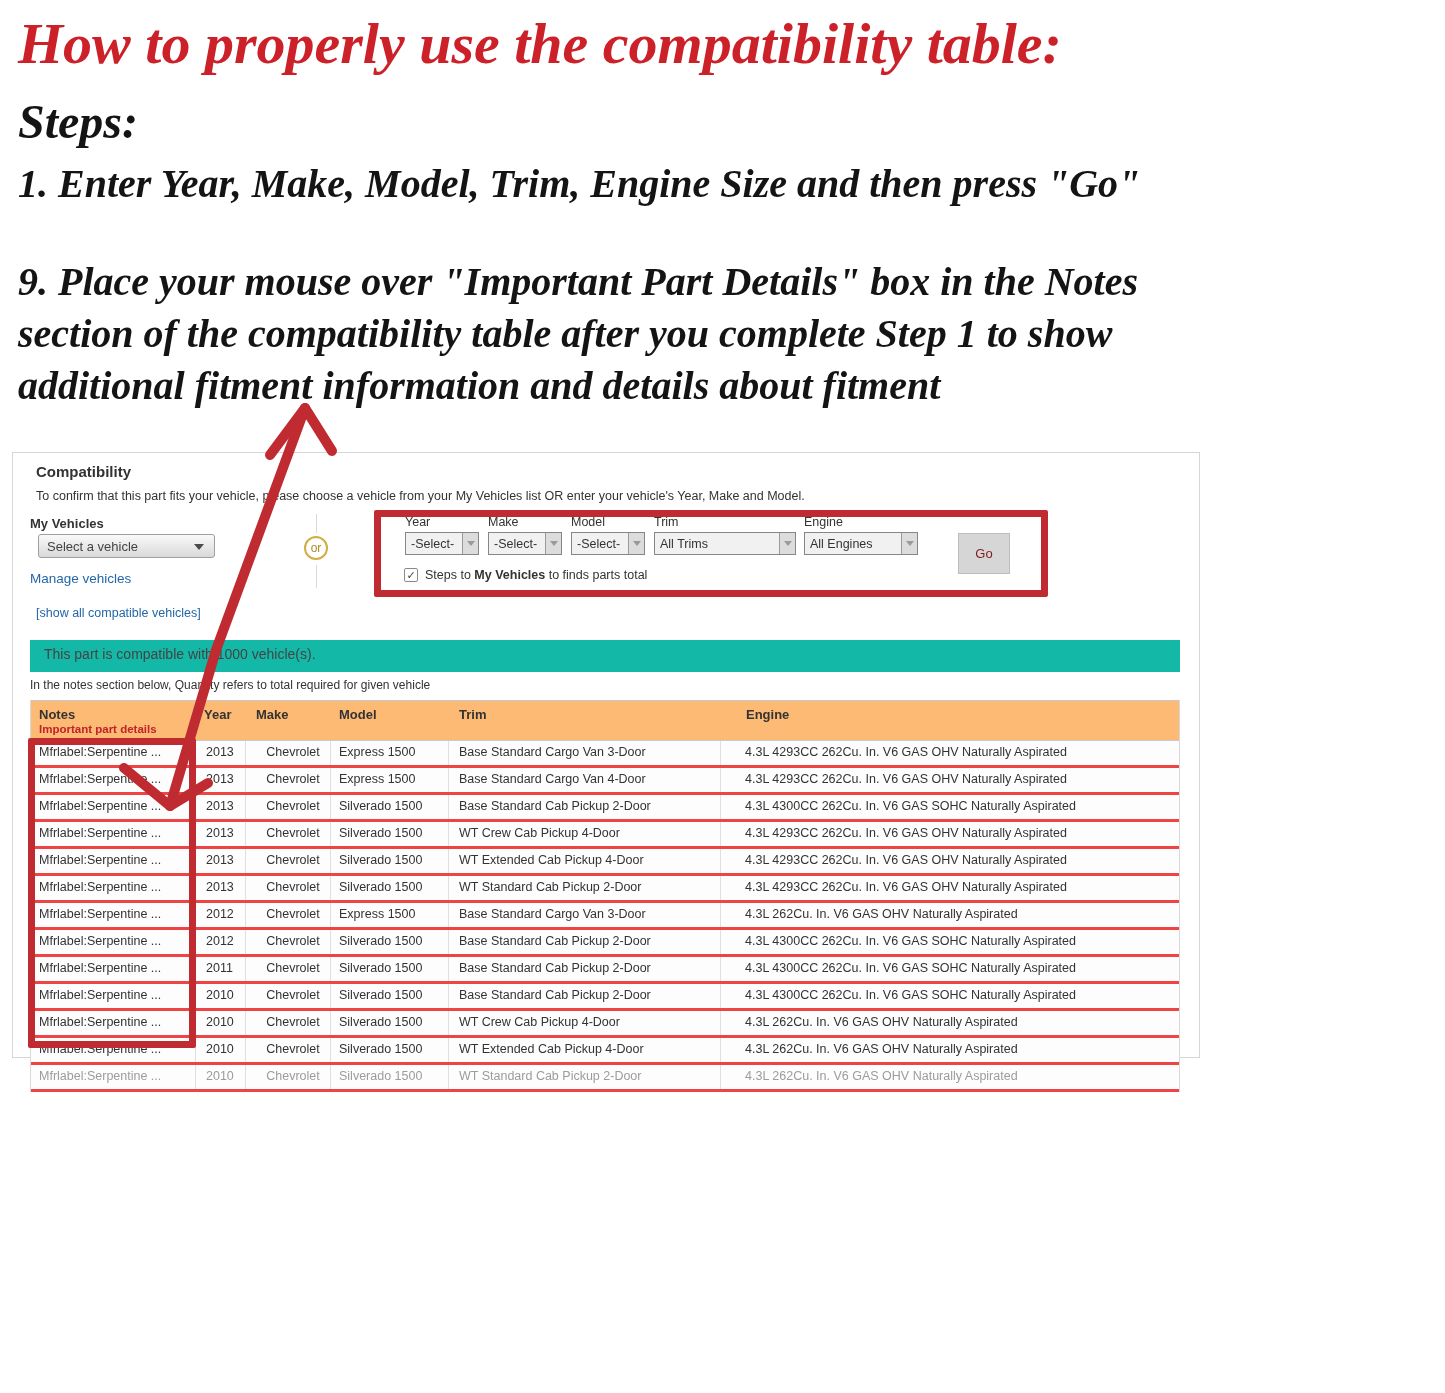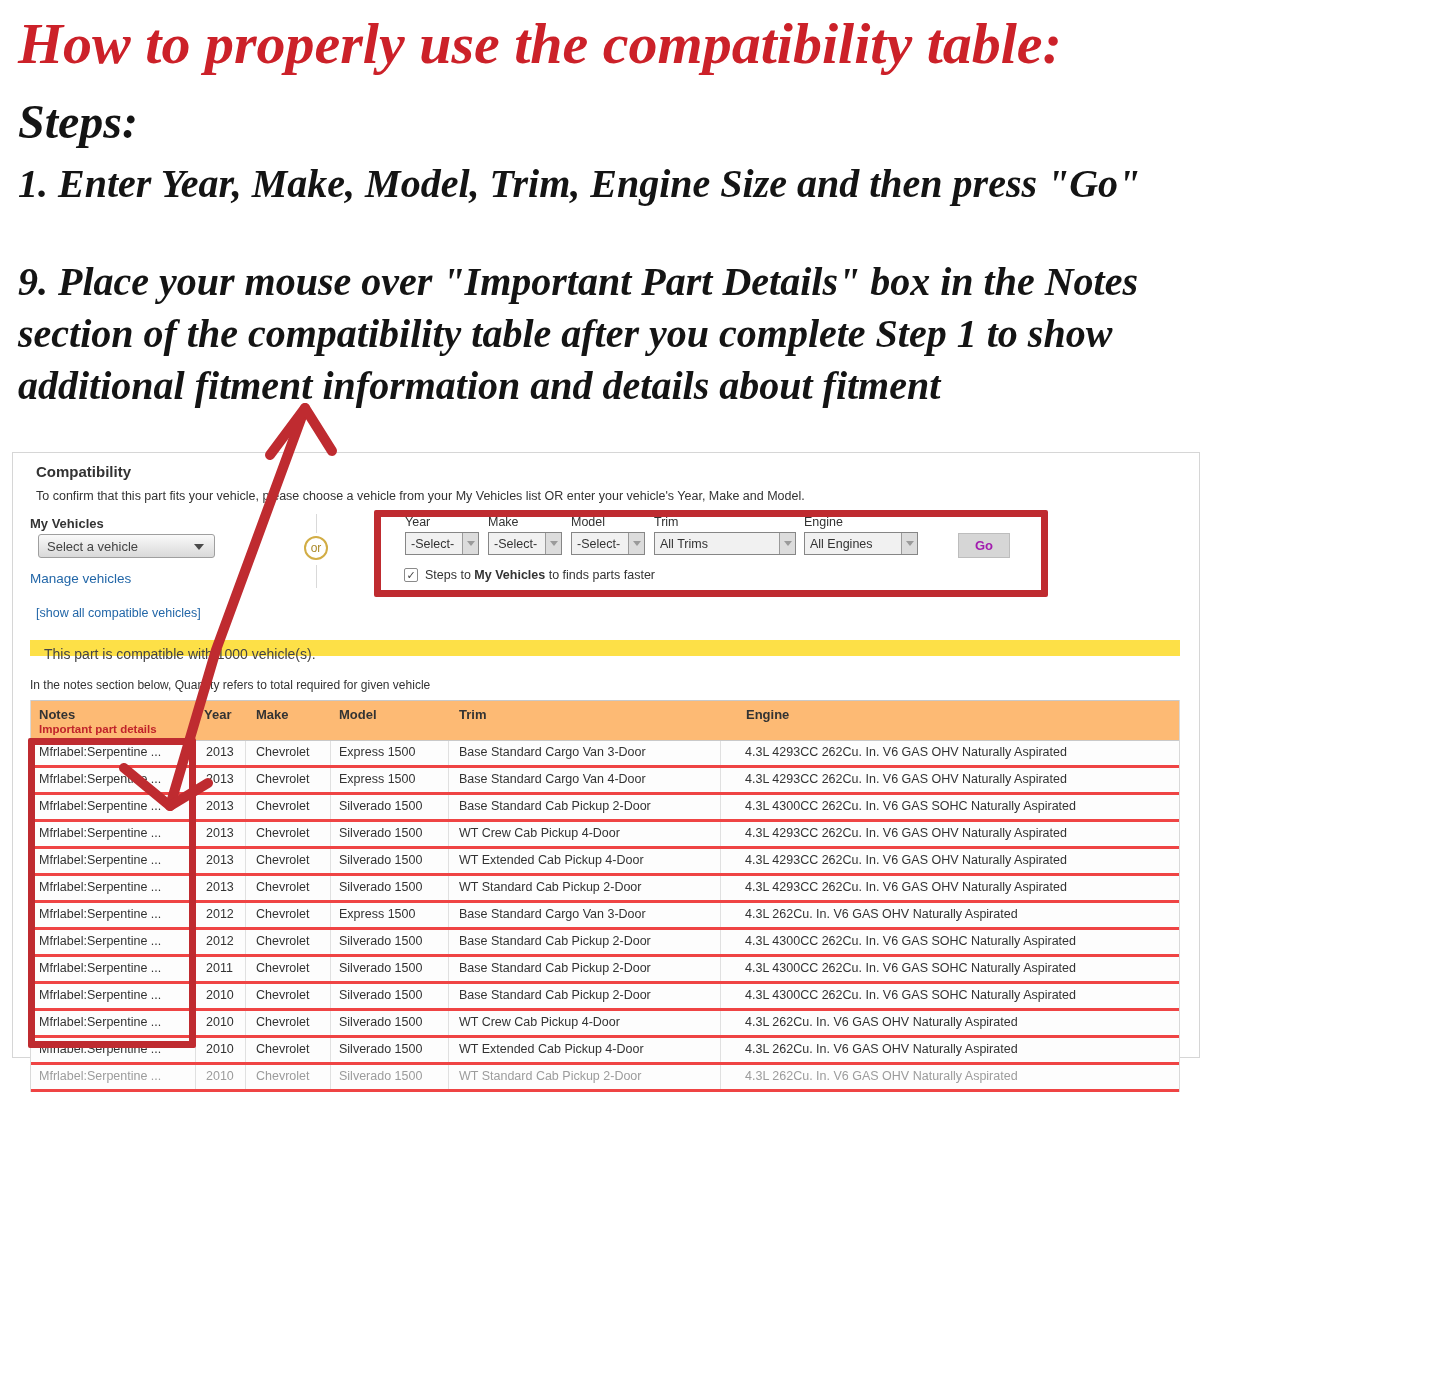--- a/index.html
+++ b/index.html
@@ -46,48 +46,48 @@
   .fg .sel .txt{flex:1;padding-left:5px;white-space:nowrap;overflow:hidden;}
   .fg .sel .dd{width:15px;align-self:stretch;background:#dcdcdc;border-left:1px solid #9a9a9a;
       display:flex;align-items:center;justify-content:center;}
   .fg .sel .dd i{width:0;height:0;border-left:4px solid transparent;border-right:4px solid transparent;
       border-top:5px solid #9a9a9a;}
   .fg0{left:405px;} .fg0 .sel{width:74px;}
   .fg1{left:488px;} .fg1 .sel{width:74px;}
   .fg2{left:571px;} .fg2 .sel{width:74px;}
   .fg3{left:654px;} .fg3 .sel{width:142px;}
   .fg4{left:804px;} .fg4 .sel{width:114px;}
-  #go-btn{left:958px;top:533px;width:52px;height:25px;box-sizing:border-box;background:#d6d6d6;
-      border:1px solid #bdbdbd;color:#a21caf;font-size:13px;display:flex;align-items:center;
-      justify-content:center;cursor:pointer;font-weight:bold;}
+  #go-btn{left:958px;top:533px;width:52px;height:41px;box-sizing:border-box;background:#d6d6d6;
+      border:1px solid #bdbdbd;color:#7f1d1d;font-size:13px;display:flex;align-items:center;
+      justify-content:center;cursor:pointer;}
   #save-row{left:404px;top:568px;display:flex;align-items:center;font-size:12.5px;color:#333;}
   #save-check{width:14px;height:14px;box-sizing:border-box;border:1px solid #8a8a8a;border-radius:2px;
       background:#fff;color:#444;font-size:11px;line-height:12px;text-align:center;margin-right:7px;cursor:pointer;}
   #save-label b{font-weight:bold;}
 
   
-  #banner{left:30px;top:640px;width:1150px;height:16px;background:#fde047;box-sizing:border-box;
+  #banner{left:30px;top:640px;width:1150px;height:32px;background:#14b8a6;box-sizing:border-box;
       font-size:14px;color:#444;line-height:28px;padding-left:14px;}
   #notes-hint{left:30px;top:678px;font-size:12px;color:#333;}
 
   
   #ctable{left:30px;top:700px;width:1150px;box-sizing:border-box;
       border-left:1px solid #d9d9d9;border-right:1px solid #d9d9d9;}
   #thead{position:relative;height:41px;background:#fdba74;box-sizing:border-box;
       border-top:1px solid #c9c9c9;border-bottom:1px solid #c9c9c9;font-size:13px;color:#333;font-weight:bold;}
   #thead .h{position:absolute;top:6px;white-space:nowrap;}
   #h-notes{left:8px;}
   #h-notes-sub{position:absolute;left:8px;top:22px;font-size:11.5px;color:#c0232a;font-weight:bold;}
   #h-year{left:173px;} #h-make{left:225px;} #h-model{left:308px;} #h-trim{left:428px;} #h-engine{left:715px;}
   .trow{display:grid;grid-template-columns:165px 50px 85px 118px 272px 460px;height:24px;
       border-bottom:3px solid #ef4444;background:#fdfdfd;}
   .cell{font-size:12.5px;color:#333;line-height:23px;white-space:nowrap;overflow:hidden;
       border-right:1px solid #e0e0e0;box-sizing:border-box;}
   .cell:last-child{border-right:none;}
-  .c-notes{padding-left:8px;} .c-year{padding-left:10px;} .c-make{padding-left:10px;}
+  .c-notes{padding-left:8px;} .c-year{padding-left:10px;} .c-make{padding-left:10px;text-align:center;}
   .c-model{padding-left:8px;} .c-trim{padding-left:10px;} .c-engine{padding-left:24px;}
   .faded .cell{color:#9c9c9c;}
 
   
   .redbox{position:absolute;border:7px solid #bf2b30;box-sizing:border-box;border-radius:2px;z-index:40;}
   #red-box-finder{left:374px;top:510px;width:674px;height:87px;}
   #red-box-notes{left:28px;top:738px;width:168px;height:310px;}
   #arrow-svg{position:absolute;left:0;top:0;z-index:50;pointer-events:none;}
 </style>
 </head>
@@ -163,21 +163,21 @@
           <span class="txt">All Engines</span>
           <span class="dd">
             <i></i>
           </span>
         </div>
       </div>
     </div>
   <div id="go-btn" class="abs">Go</div>
   <div id="save-row" class="abs">
     <span id="save-check">✓</span>
-    <span id="save-label"><span>Steps to </span><b>My Vehicles</b><span> to finds parts faster</span></span>
+    <span id="save-label"><span>Steps to </span><b>My Vehicles</b><span> to finds parts total</span></span>
   </div>
 
   <div id="banner" class="abs">This part is compatible with 1000 vehicle(s).</div>
   <div id="notes-hint" class="abs">In the notes section below, Quantity refers to total required for given vehicle</div>
 
   <div id="ctable" class="abs">
     <div id="thead">
       <span class="h" id="h-notes">Notes</span>
       <span id="h-notes-sub">Important part details</span>
       <span class="h" id="h-year">Year</span>

